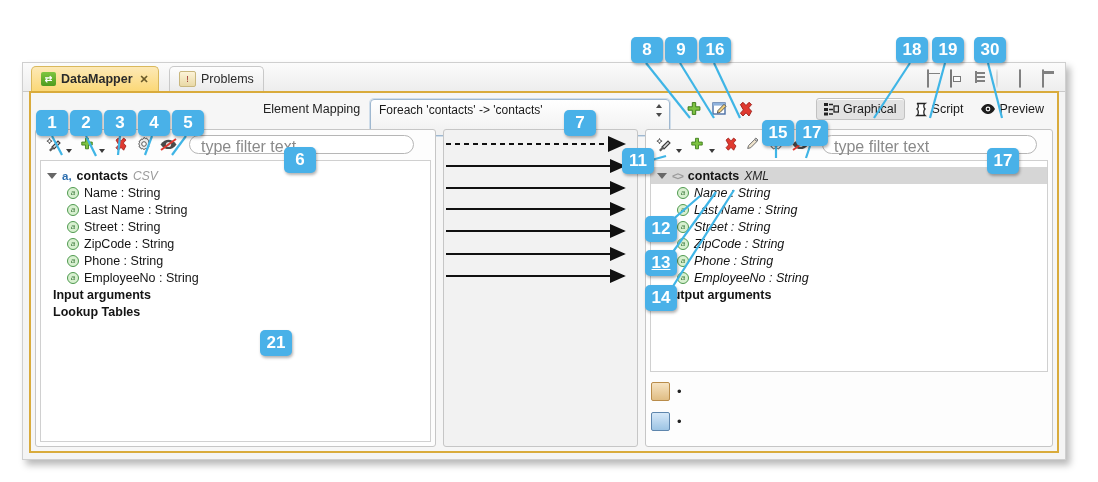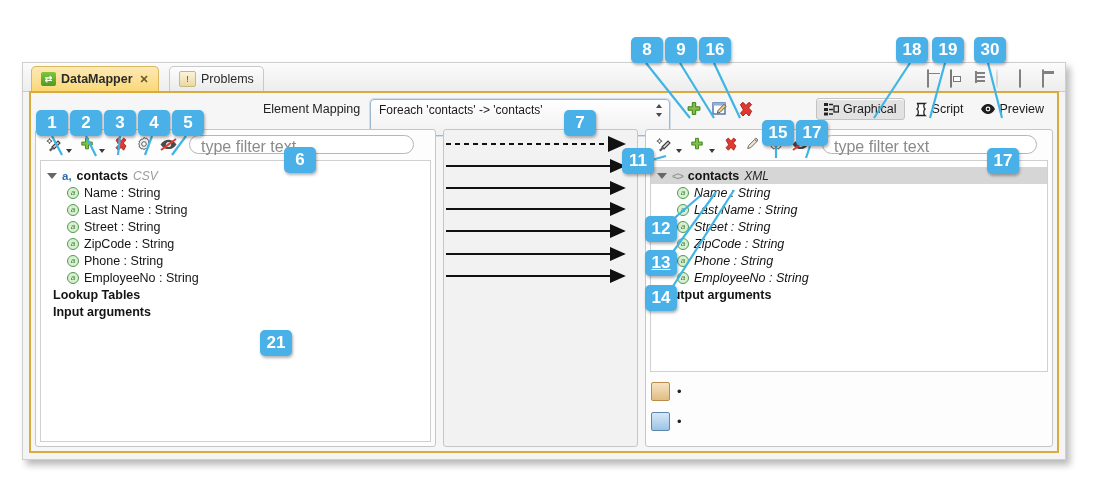--- a/index.html
+++ b/index.html
@@ -321,24 +321,24 @@
           </div>
         <div class="trow child">
             <span class="attr-dot">a</span>
             <span class="lbl">Phone : String</span>
           </div>
         <div class="trow child">
             <span class="attr-dot">a</span>
             <span class="lbl">EmployeeNo : String</span>
           </div>
         <div class="trow plain">
+            <span>Input arguments</span>
+          </div>
+        <div class="trow plain">
             <span>Lookup Tables</span>
-          </div>
-        <div class="trow plain">
-            <span>Input arguments</span>
           </div>
       </div>
     </div>
 
     <div class="pane" id="paneC">
       <svg id="arrows" viewBox="0 0 193 354" preserveAspectRatio="none">
         <defs>
           <marker id="ah" markerWidth="9" markerHeight="8" refX="8" refY="4" orient="auto">
             <path d="M0 0 L9 4 L0 8 z" fill="#111"></path>
           </marker>

